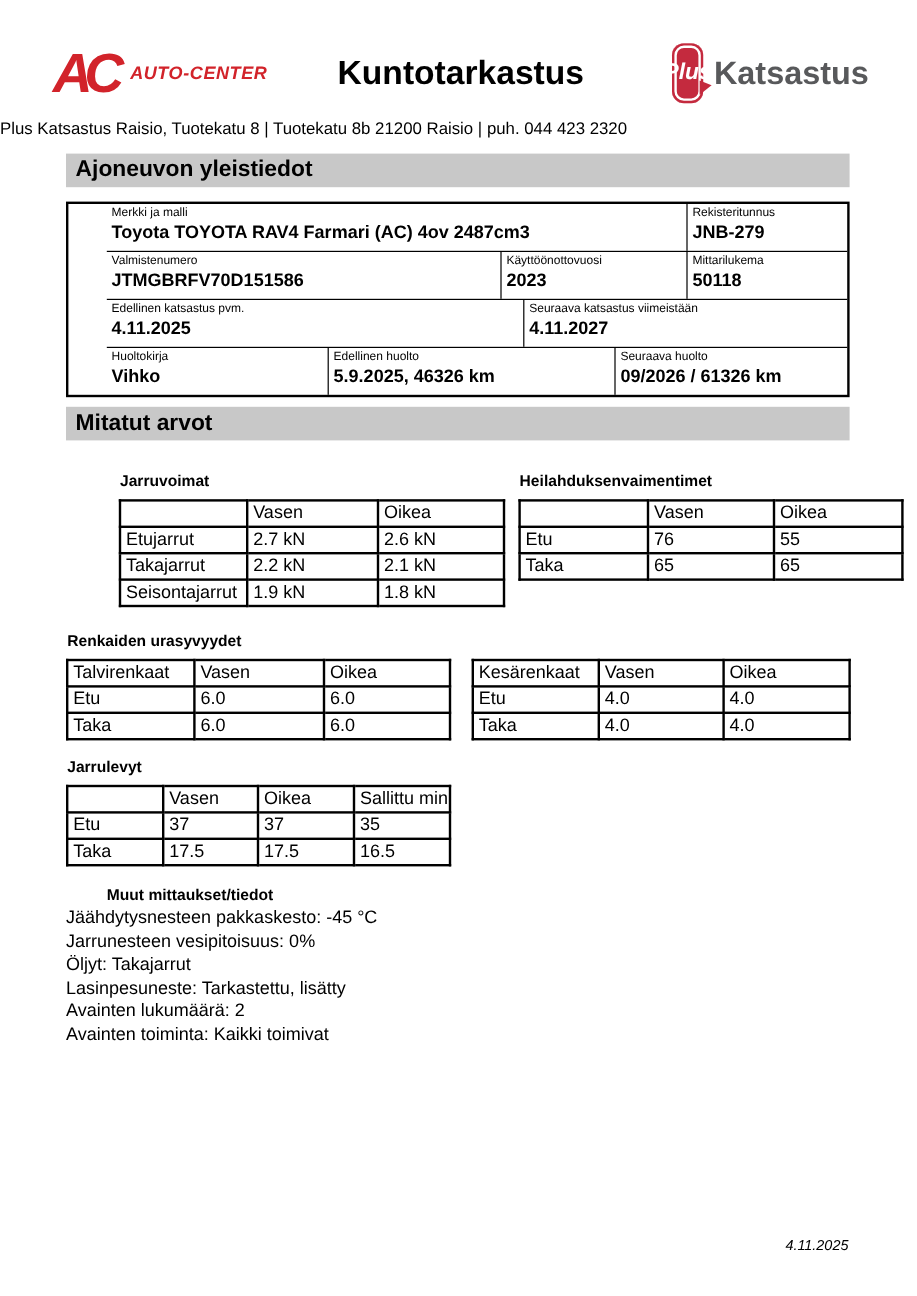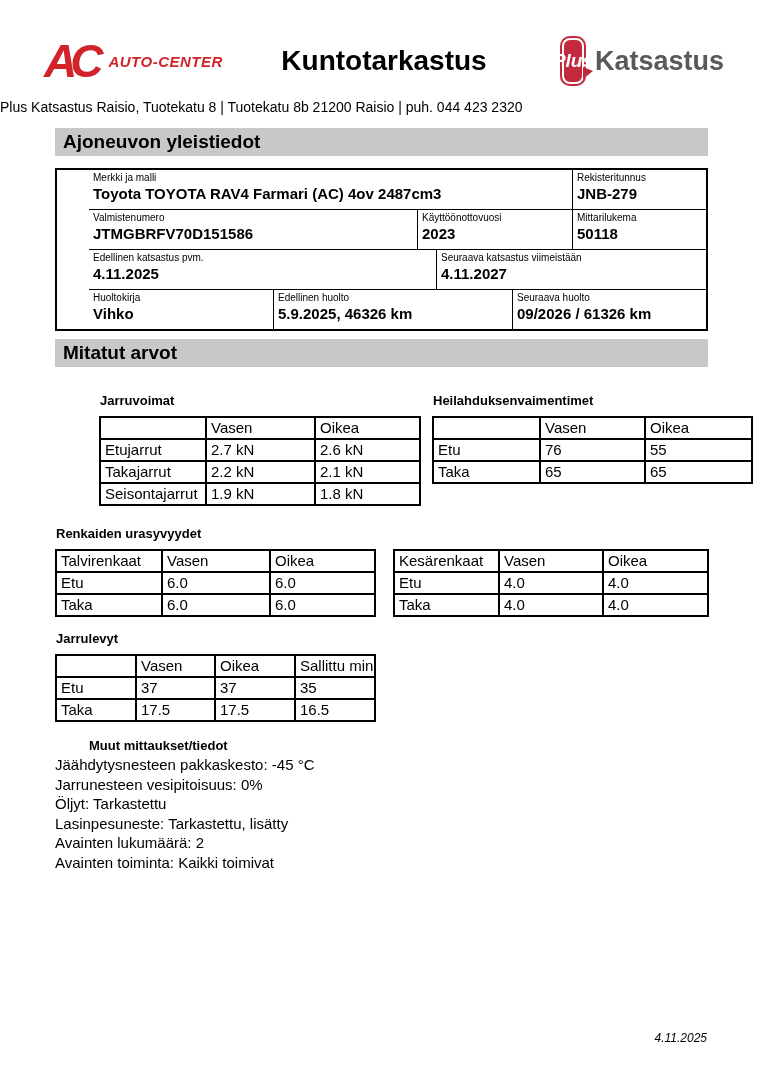--- a/index.html
+++ b/index.html
@@ -300,21 +300,21 @@
         <td>17.5</td>
         <td>16.5</td>
       </tr>
     </tbody>
       </table>
 
     <div class="other">
       <div class="other-title">Muut mittaukset/tiedot</div>
       <div class="other-line">Jäähdytysnesteen pakkaskesto: -45 °C</div>
       <div class="other-line">Jarrunesteen vesipitoisuus: 0%</div>
-      <div class="other-line">Öljyt: Tarkastettu</div>
+      <div class="other-line">Öljyt: Takajarrut</div>
       <div class="other-line">Lasinpesuneste: Tarkastettu, lisätty</div>
       <div class="other-line">Avainten lukumäärä: 2</div>
       <div class="other-line">Avainten toiminta: Kaikki toimivat</div>
     </div>
 
   </div>
 
   <div class="footer-center">JNB-279 - Sivu 1/2</div>
   <div class="footer-right">4.11.2025</div>
 

